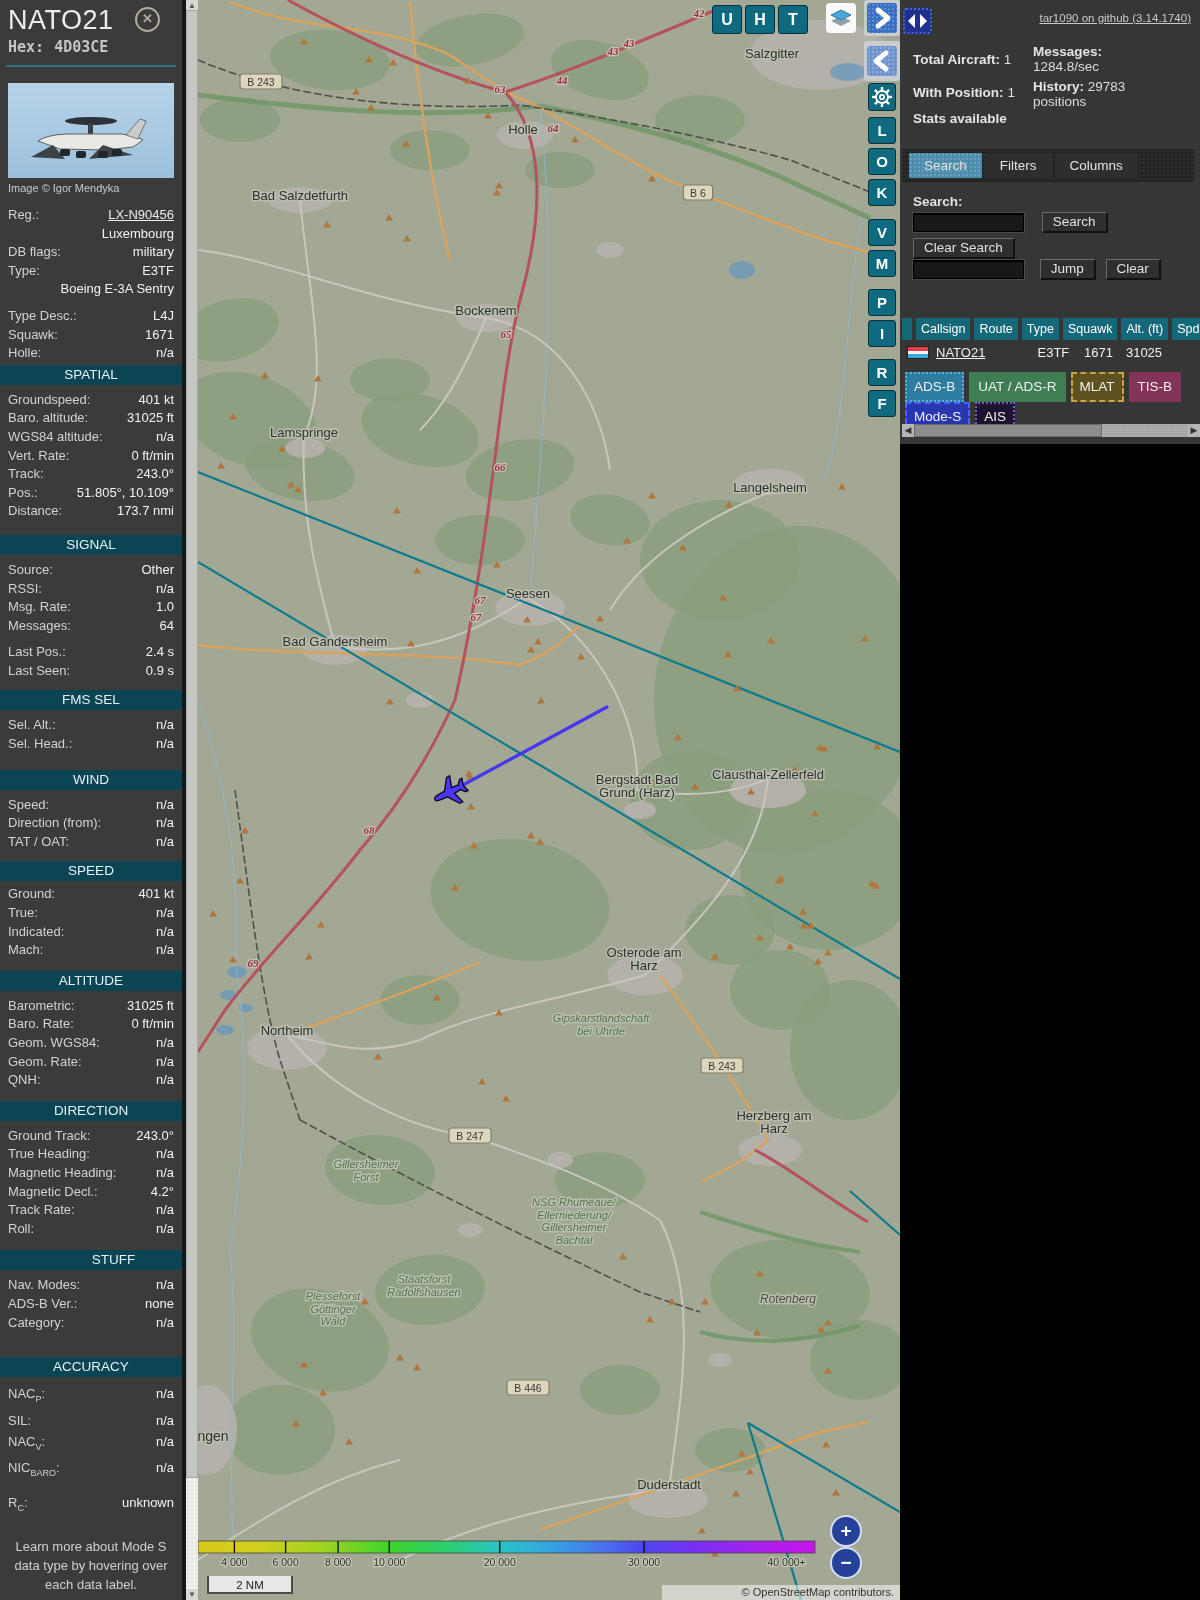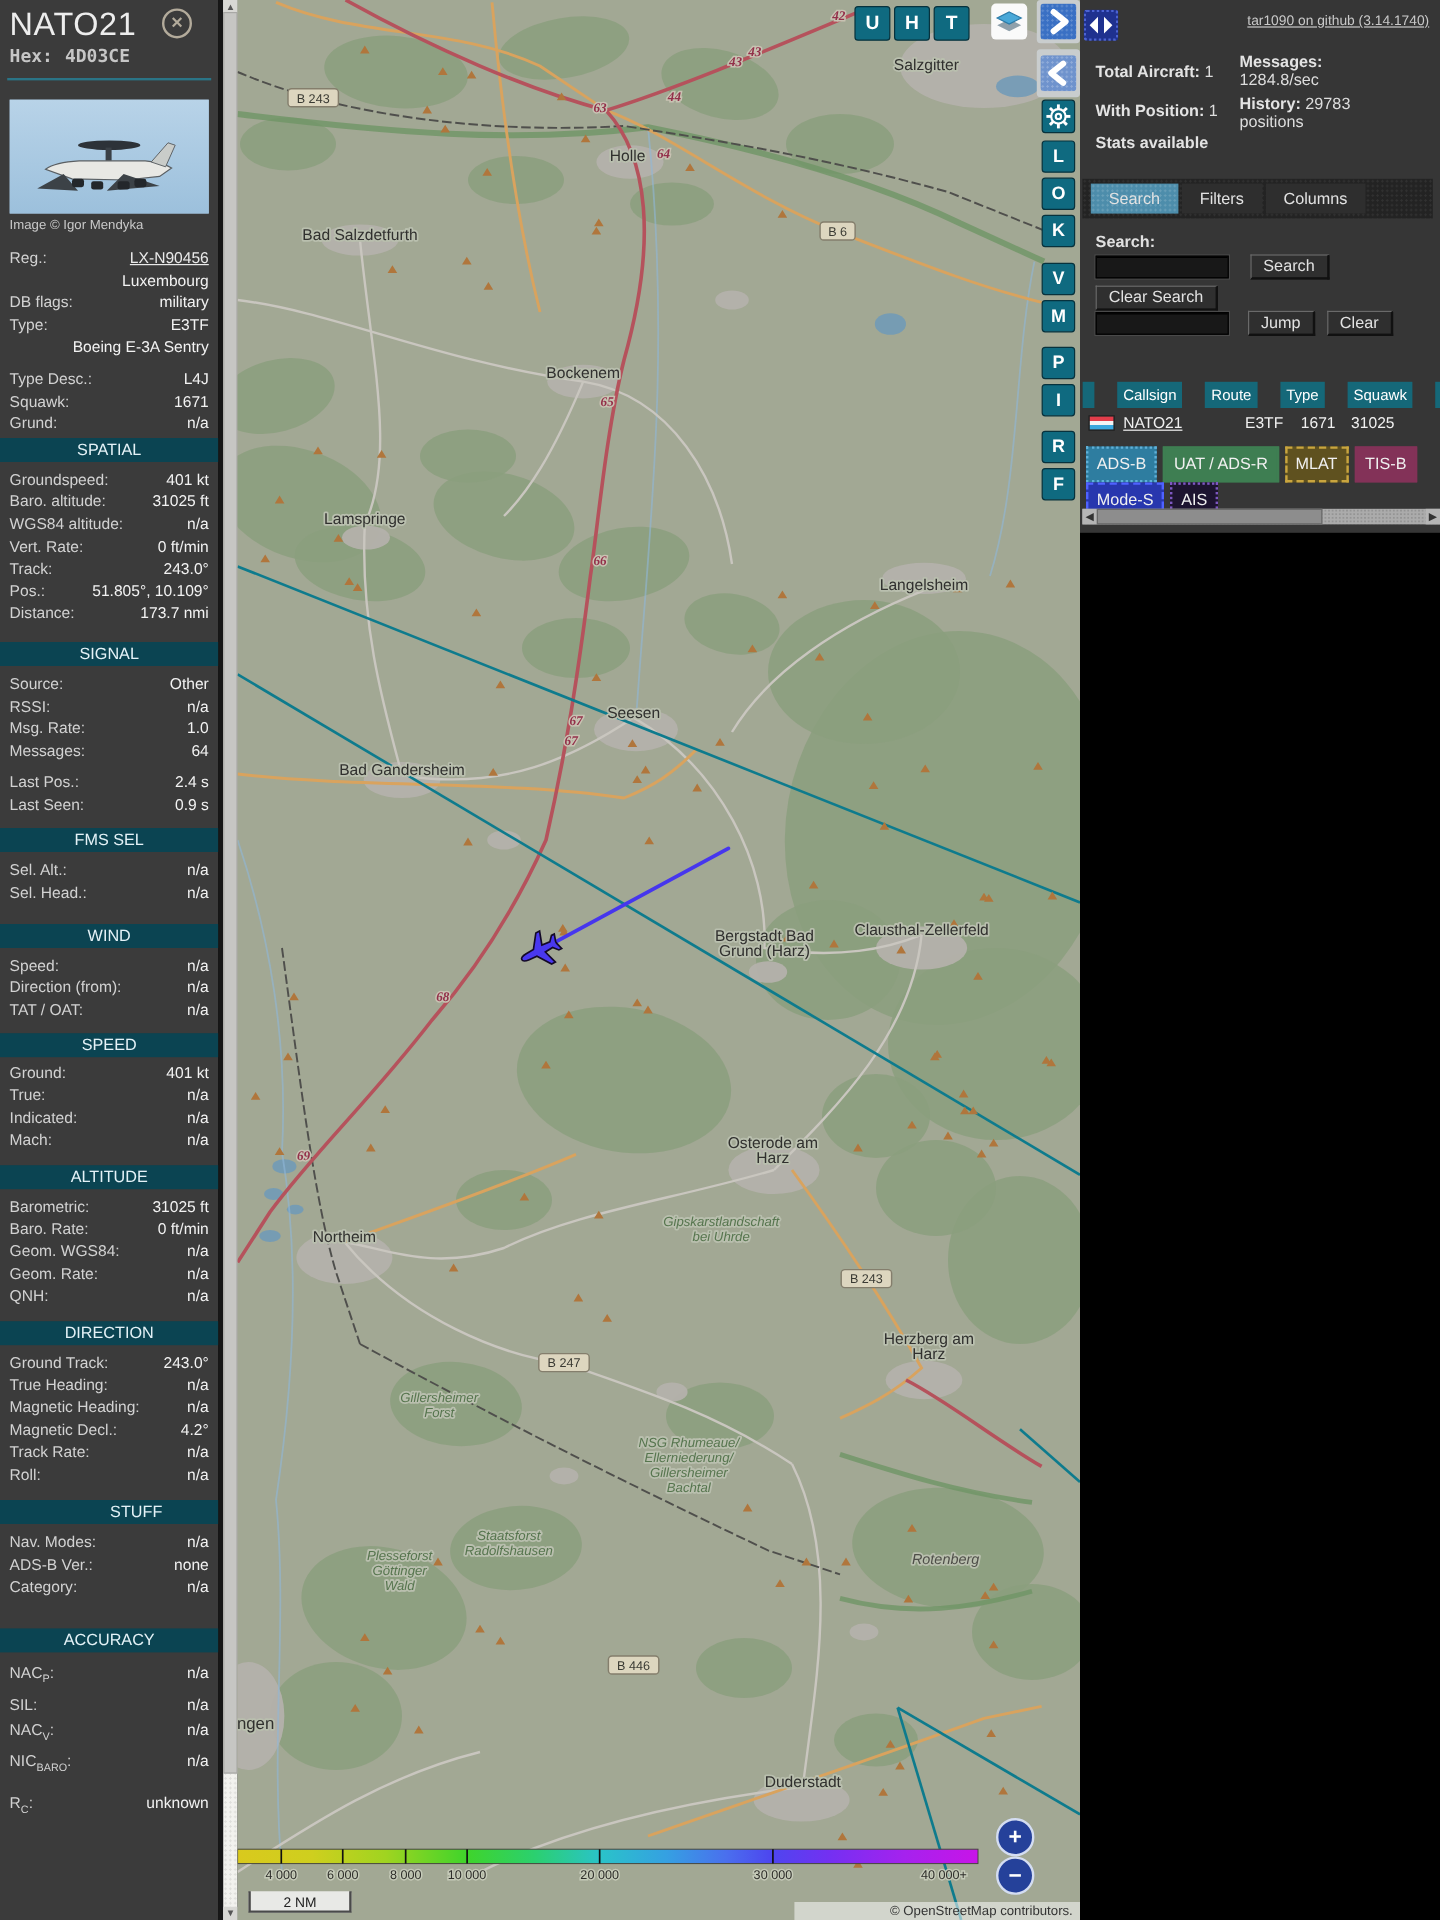--- a/index.html
+++ b/index.html
@@ -50,21 +50,21 @@
   #here-link{color:#8585ff;text-decoration:underline;cursor:pointer;}
   #tabs{position:absolute;left:2px;top:149px;width:292px;height:33px;background:#232323;background-image:radial-gradient(#ffffff10 1px,transparent 1px);background-size:4px 4px;display:flex;align-items:center;padding-left:7px;box-sizing:border-box;gap:3px;}
   .tab{font-size:13.5px;color:#e2e2e2;background:#2e2e2e;padding:5px 15px;cursor:pointer;}
   .tab.active{background:#4d8dab;background-image:radial-gradient(#ffffff28 1px,transparent 1px);background-size:4px 4px;}
   #search-zone{position:absolute;left:13px;top:194px;width:280px;font-size:13.5px;}
   .inp{background:#181818;border:1px solid #000;box-shadow:inset 0 1px 0 #000, 0 0 0 1px #4a4a4a;width:103px;height:15px;color:#eee;font-size:12px;padding:1px 3px;}
   .btn3d{display:inline-block;background:#2f2f2f;color:#e2e2e2;font-size:13.5px;padding:1px 10px 2px 10px;border-top:1px solid #6a6a6a;border-left:1px solid #6a6a6a;border-right:2px solid #111;border-bottom:2px solid #111;cursor:pointer;}
   .srch-lab{font-weight:bold;color:#e0e0e0;margin-bottom:3px;}
   
   #actable{position:absolute;left:2px;top:318px;width:298px;overflow:hidden;}
-  .thead{display:flex;gap:19px;}
+  .thead{display:flex;gap:4px;}
   .th{background:#156879;color:#fff;font-size:12.5px;padding:4px 5px;white-space:nowrap;box-sizing:border-box;text-align:center;}
   .trow{display:flex;gap:3px;margin-top:3px;align-items:center;}
   .td{color:#f0f0f0;font-size:13px;padding:2px 5px;white-space:nowrap;box-sizing:border-box;}
   .flag{width:20px;height:11px;background:linear-gradient(to bottom,#e23d4a 33%,#f4f4f4 33%,#f4f4f4 66%,#3ba7dd 66%);border:1px solid #222;}
   .cs-link{text-decoration:underline;cursor:pointer;}
   #legend-chips{position:absolute;left:5px;top:372px;width:292px;line-height:26px;}
   .chip{display:inline-block;font-size:13.5px;color:#f0f0f0;padding:0 7px;margin-right:5px;box-sizing:border-box;}
   
   #hscroll{position:absolute;left:2px;top:424px;width:298px;height:13px;background:#ababab;background-image:radial-gradient(#00000022 1px,transparent 1px);background-size:3px 3px;}
   #hthumb{position:absolute;left:12px;top:0;width:188px;height:13px;background:#8d8d8d;border:1px solid #6a6a6a;box-sizing:border-box;}
@@ -126,21 +126,21 @@
         </div>
         <div class="row gap">
           <span class="lab">Type Desc.:</span>
           <span class="val">L4J</span>
         </div>
         <div class="row">
           <span class="lab">Squawk:</span>
           <span class="val">1671</span>
         </div>
         <div class="row">
-          <span class="lab">Grund:</span>
+          <span class="lab">Holle:</span>
           <span class="val">n/a</span>
         </div>
       </div>
     <div id="lp-sections">
         <div class="sec-head" style="margin-top: 2px;">SPATIAL</div>
         <div class="rows" style="margin-top: 6px;">
           <div class="row">
             <span class="lab">Groundspeed:</span>
             <span class="val">401 kt</span>
           </div>
@@ -323,20 +323,21 @@
           <div class="row" style="line-height: 21px;">
             <span class="lab">NIC<sub>BARO</sub>:</span>
             <span class="val">n/a</span>
           </div>
           <div class="row gap" style="line-height: 21px;">
             <span class="lab">R<sub>C</sub>:</span>
             <span class="val">unknown</span>
           </div>
         </div>
       </div>
+    <div class="footnote" id="footnote">Learn more about Mode S<br>data type by hovering over<br>each data label.</div>
 
   </div>
 </div>
 <div id="lp-edge"></div>
 <div id="lp-scroll">
   <div class="sb-arrow" style="top:0;">▲</div>
   <div id="lp-thumb"></div>
   <div class="sb-arrow" style="bottom:0;">▼</div>
 </div>
 

